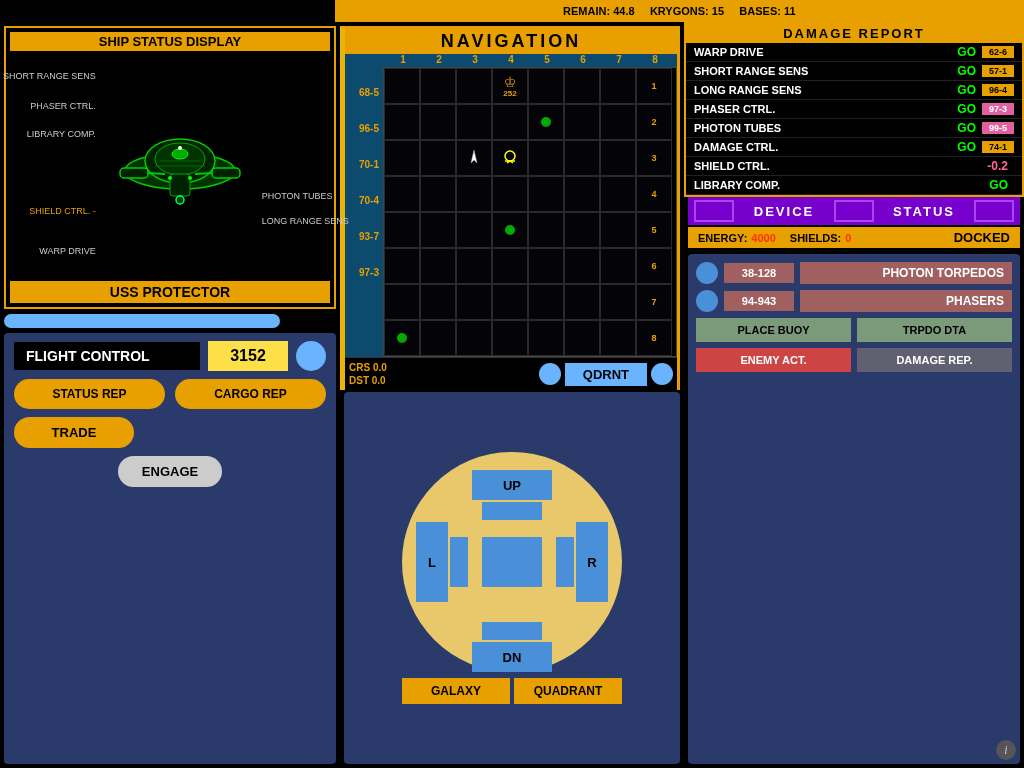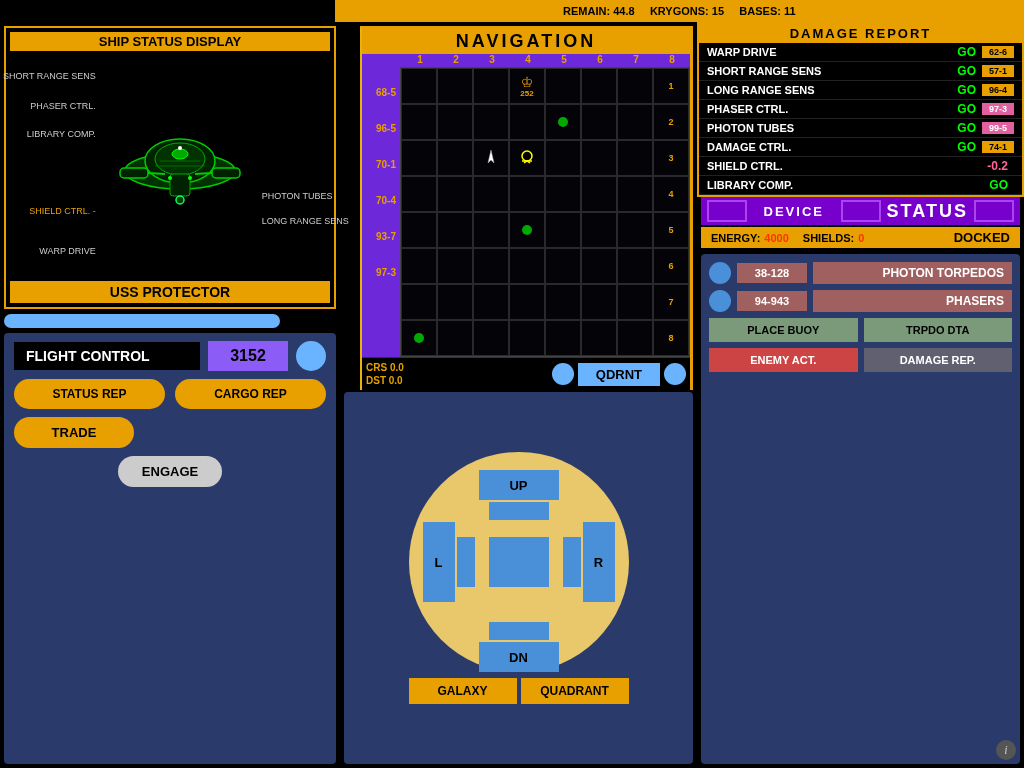--- a/index.html
+++ b/index.html
@@ -88,25 +88,25 @@
     
     .center-panel {
       flex: 1;
       display: flex;
       flex-direction: column;
       background: #000;
     }
 
     
     .nav-section {
-      background: #6d28d9;
+      background: #0c4a6e;
       border-top: 3px solid #e8a000;
-      border-left: 2px solid #eab308;
+      border-left: 5px solid #eab308;
       border-right: 3px solid #e8a000;
-      margin: 4px 4px 0 20px;
+      margin: 4px 4px 0 0;
     }
     .nav-title {
       background: #e8a000;
       color: #000;
       font-weight: bold;
       font-size: 18px;
       text-align: center;
       padding: 2px;
       letter-spacing: 3px;
     }
@@ -258,21 +258,21 @@
     }
     .flight-label {
       background: #000;
       color: #fff;
       font-weight: bold;
       font-size: 14px;
       padding: 6px 12px;
       flex: 1;
     }
     .flight-value {
-      background: #8b5cf6;
+      background: #fde047;
       color: #000;
       font-weight: bold;
       font-size: 16px;
       padding: 6px 0;
       min-width: 80px;
       text-align: center;
     }
     .round-btn-row {
       display: flex;
       gap: 10px;
@@ -697,21 +697,21 @@
         <div class="damage-row">
           <span class="damage-name">LIBRARY COMP.</span>
           <span class="damage-status go">GO</span>
         </div>
       </div>
 
       <div style="display:flex; align-items:center; background:#7700cc; padding:3px 6px; margin:0 4px;">
         <button class="device-btn"></button>
         <span style="flex:1; text-align:center; color:#fff; font-weight:bold; font-size:13px; letter-spacing:2px;">DEVICE</span>
         <button class="device-btn"></button>
-        <span style="flex:1; text-align:center; color:#fff; font-weight:bold; font-size:18px; letter-spacing:2px;">STATUS</span>
+        <span style="flex:1; text-align:center; color:#fff; font-weight:bold; font-size:13px; letter-spacing:2px;">STATUS</span>
         <button class="device-btn"></button>
       </div>
 
       <div style="display:flex; align-items:center; background:#e8a000; padding:3px 10px; margin:2px 4px;">
         <span style="color:#000; font-weight:bold; font-size:11px;">ENERGY:</span>
         <span style="color:#ff3300; font-weight:bold; font-size:11px; margin-left:4px; margin-right:14px;">4000</span>
         <span style="color:#000; font-weight:bold; font-size:11px;">SHIELDS:</span>
         <span style="color:#ff3300; font-weight:bold; font-size:11px; margin-left:4px; margin-right:14px;">0</span>
         <span style="color:#000; font-weight:bold; font-size:13px; margin-left:auto;">DOCKED</span>
       </div>

